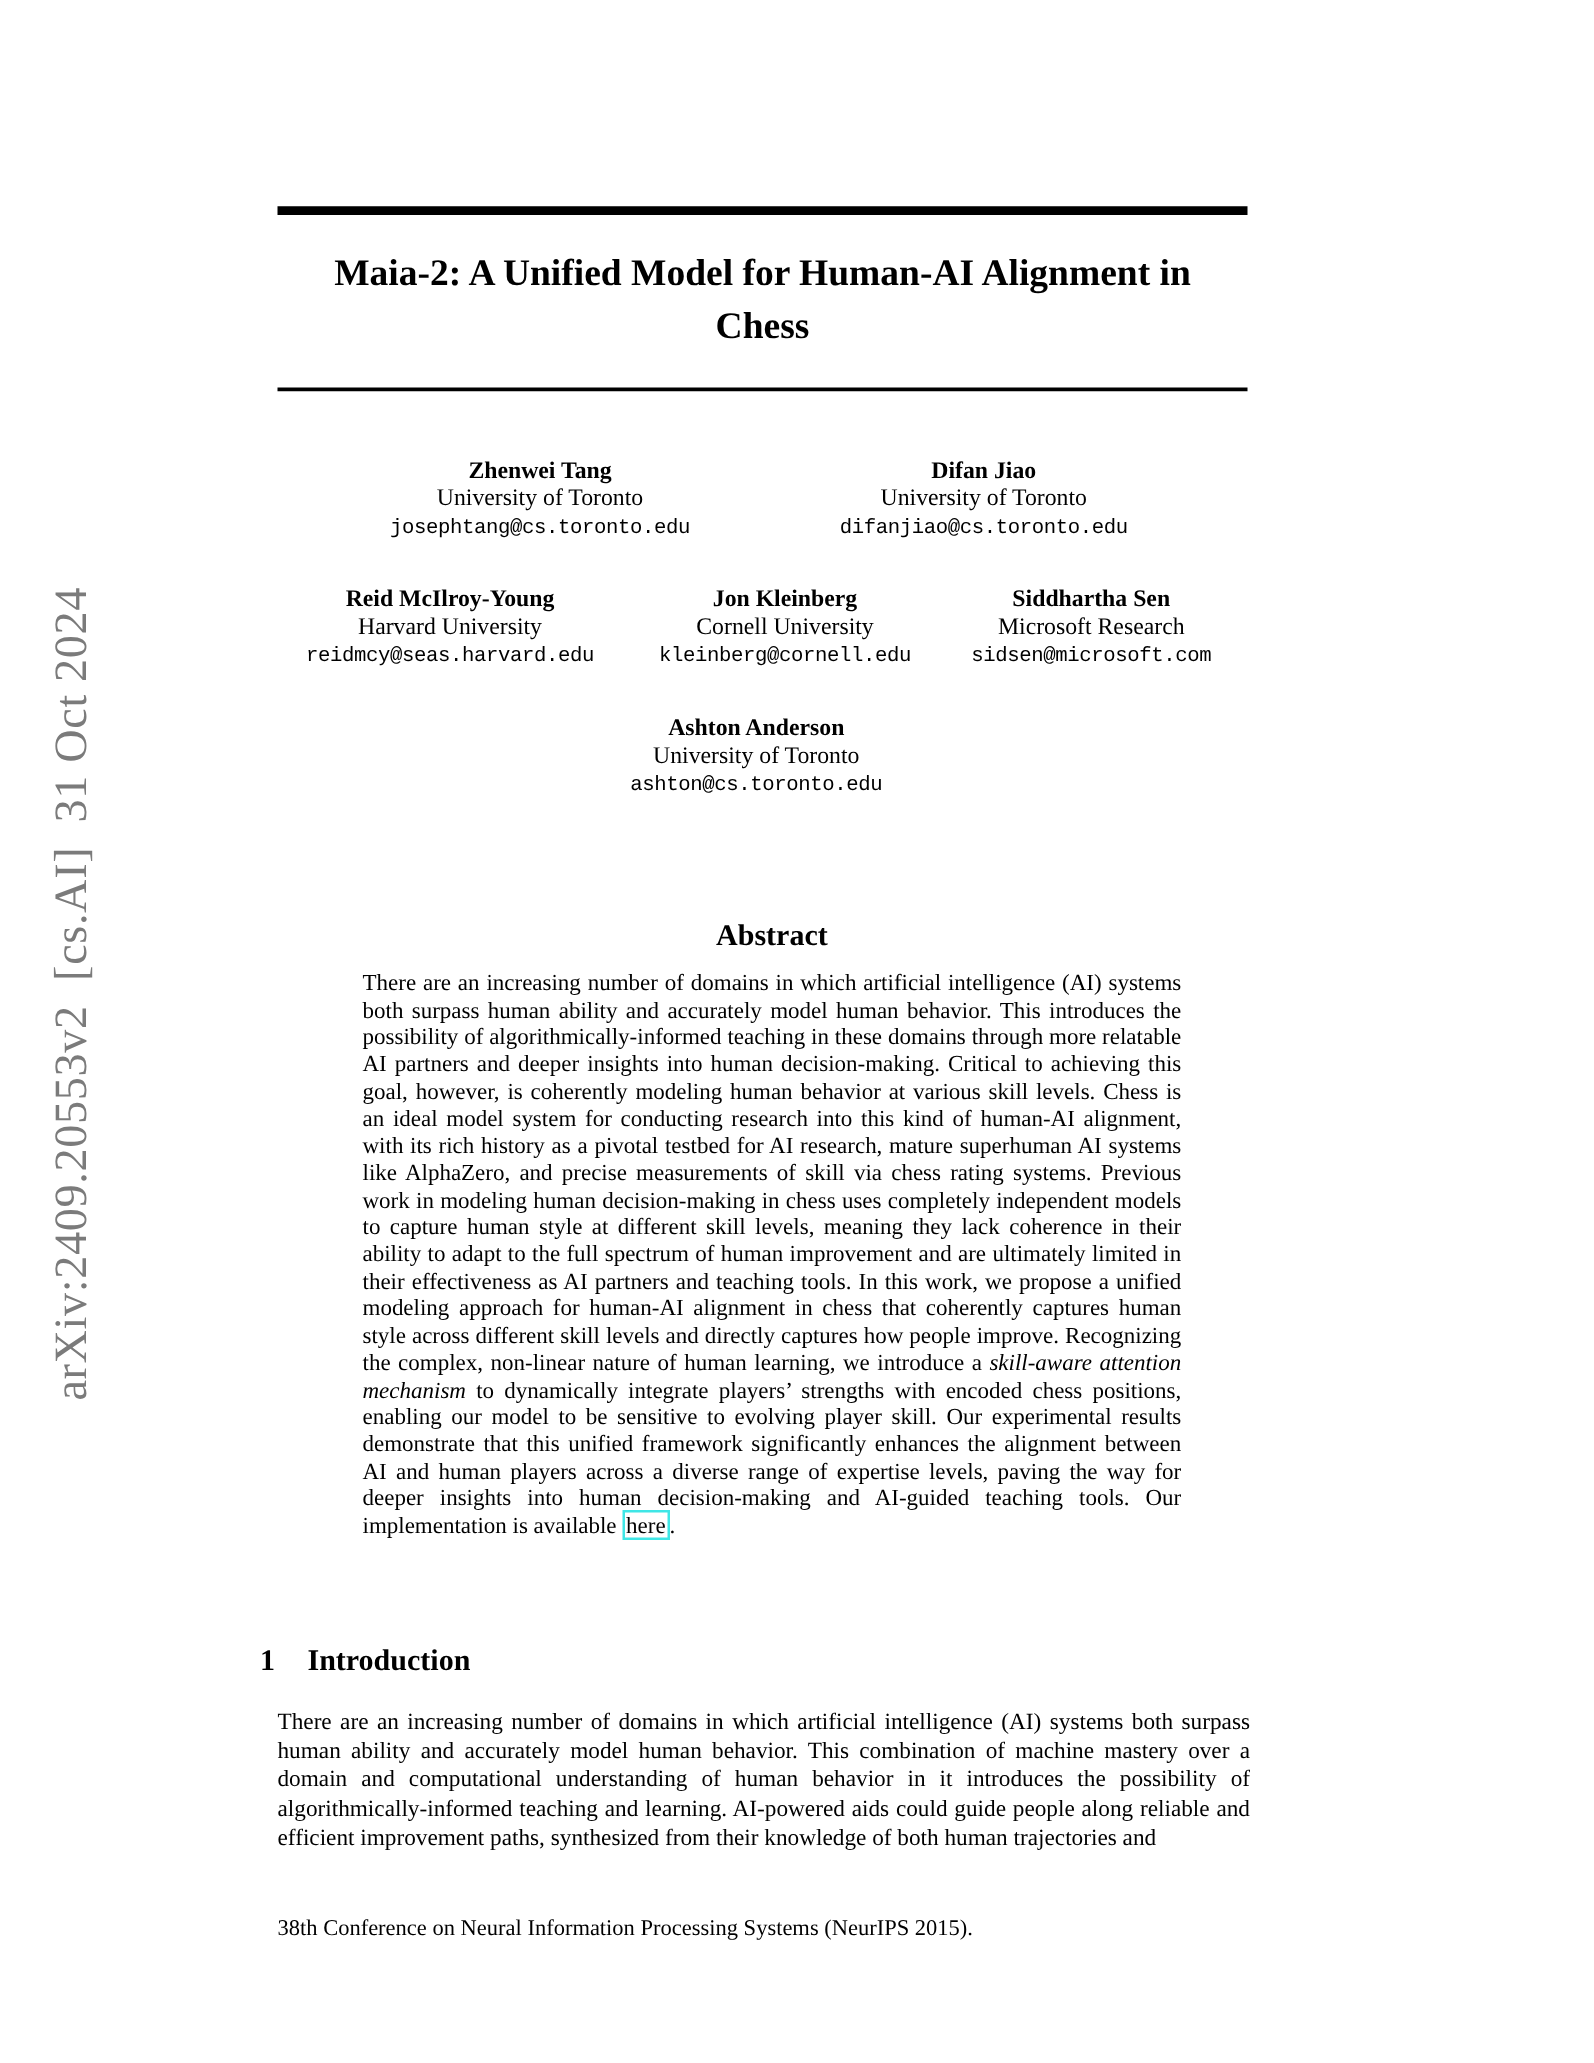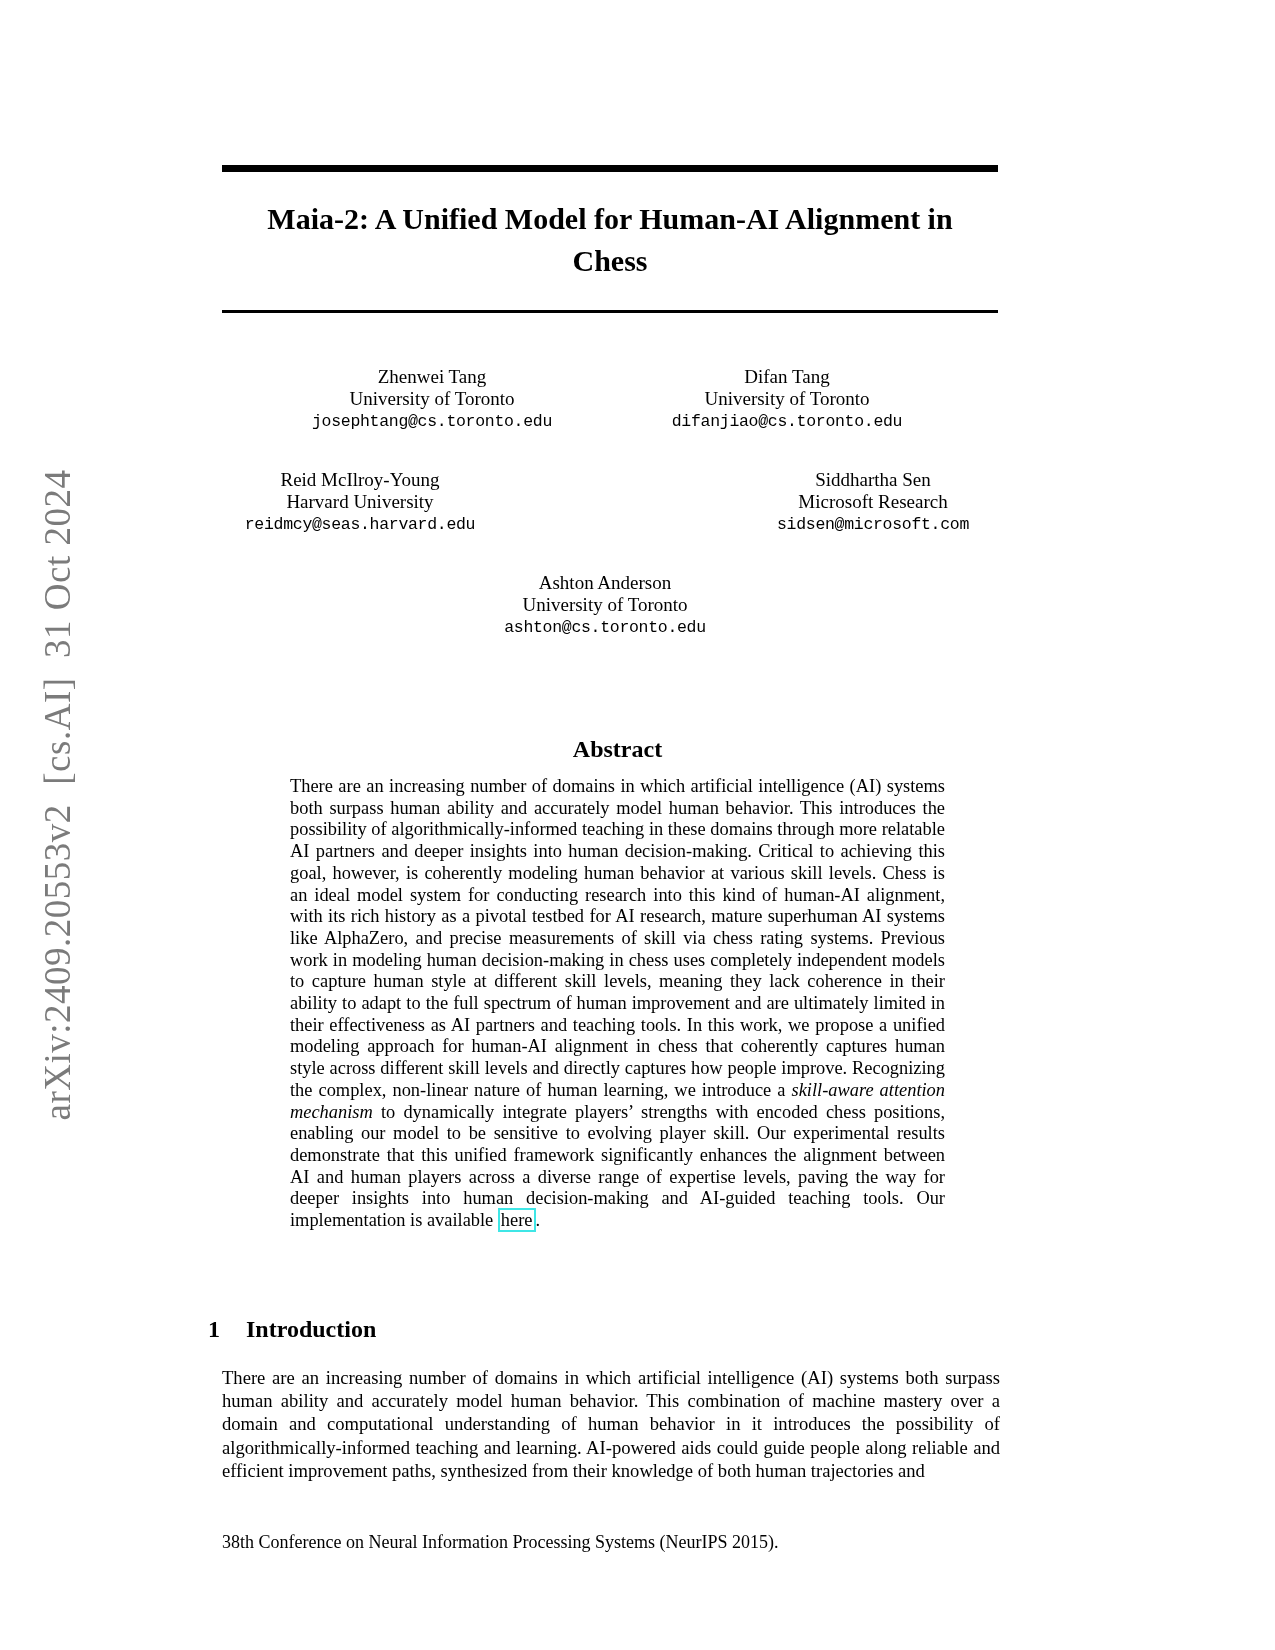--- a/index.html
+++ b/index.html
@@ -24,21 +24,21 @@
   
   .rule-thick{position:absolute;left:222px;width:776px;height:7px;background:#000;top:165px;}
   .rule-thin{position:absolute;left:222px;width:776px;height:2.5px;background:#000;top:310px;}
   
   .title{
     position:absolute;left:222px;top:198px;width:776px;
     text-align:center;font-weight:bold;font-size:30px;line-height:42px;
   }
   
   .author{position:absolute;text-align:center;width:310px;}
-  .author .name{font-weight:normal;font-size:19px;line-height:22px;}
+  .author .name{font-weight:bold;font-size:19px;line-height:22px;}
   .author .affil{font-size:19px;line-height:22px;}
   .author .email{font-family:"Liberation Mono", monospace;font-size:16.5px;line-height:24px;letter-spacing:-0.3px;}
   .a-r1c1{left:277px;top:366px;}
   .a-r1c2{left:632px;top:366px;}
   .a-r2c1{left:205px;top:469px;text-align:center;}
   .a-r2c2{left:473px;top:469px;}
   .a-r2c3{left:718px;top:469px;}
   .a-r3c1{left:450px;top:572px;}
   
   .abstract-heading{
@@ -87,31 +87,36 @@
 
   <div class="rule-thin"></div>
 
   <div class="author a-r1c1">
     <div class="name">Zhenwei Tang</div>
     <div class="affil">University of Toronto</div>
     <div class="email">josephtang@cs.toronto.edu</div>
   </div>
 
   <div class="author a-r1c2">
-    <div class="name">Difan Tang</div>
+    <div class="name">Difan Jiao</div>
     <div class="affil">University of Toronto</div>
     <div class="email">difanjiao@cs.toronto.edu</div>
   </div>
 
   <div class="author a-r2c1">
     <div class="name">Reid McIlroy-Young</div>
     <div class="affil">Harvard University</div>
     <div class="email">reidmcy@seas.harvard.edu</div>
   </div>
 
+  <div class="author a-r2c2">
+    <div class="name">Jon Kleinberg</div>
+    <div class="affil">Cornell University</div>
+    <div class="email">kleinberg@cornell.edu</div>
+  </div>
 
   <div class="author a-r2c3">
     <div class="name">Siddhartha Sen</div>
     <div class="affil">Microsoft Research</div>
     <div class="email">sidsen@microsoft.com</div>
   </div>
 
   <div class="author a-r3c1">
     <div class="name">Ashton Anderson</div>
     <div class="affil">University of Toronto</div>

